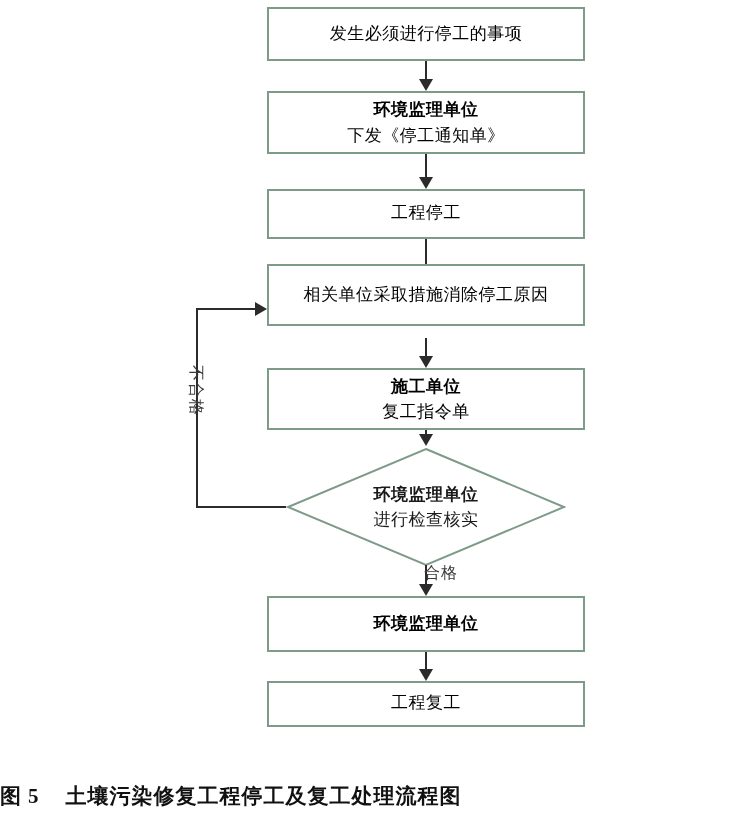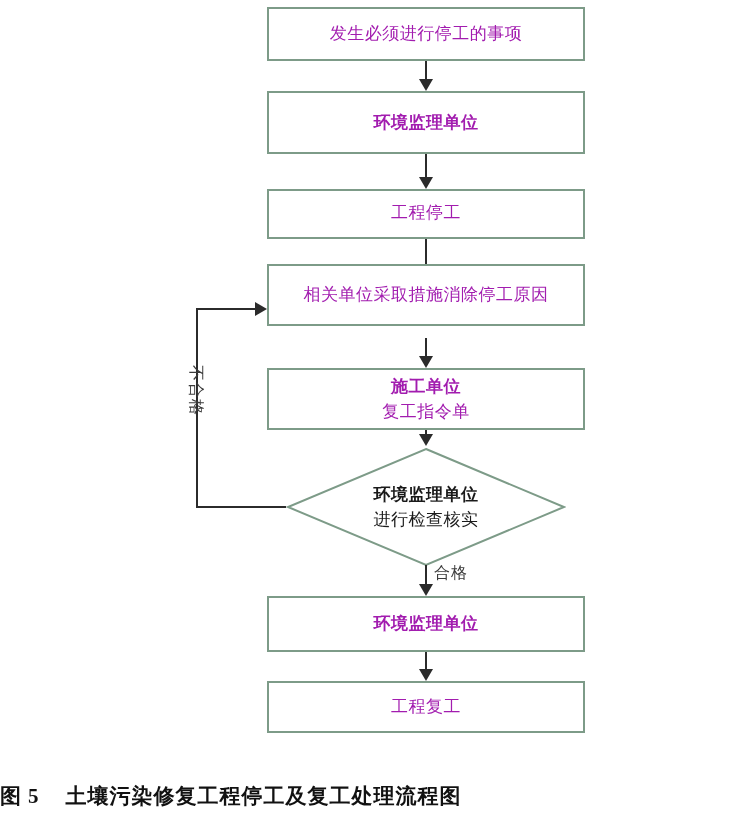--- a/index.html
+++ b/index.html
@@ -26,37 +26,37 @@
   .node {
     position: absolute;
     box-sizing: border-box;
     border: 2px solid #7d9b88;
     background: #ffffff;
     display: flex;
     flex-direction: column;
     align-items: center;
     justify-content: center;
     text-align: center;
-    color: #a21caf;
+    color: #000000;
     font-size: 17px;
     line-height: 1.5;
     letter-spacing: 0.5px;
   }
   .node .ln { display: block; white-space: nowrap; }
   .node .ln.b { font-weight: bold; }
 
   .box1 { left: 267px; top:   7px; width: 318px; height: 54px; }
   .box2 { left: 267px; top:  91px; width: 318px; height: 63px; }
   .box3 { left: 267px; top: 189px; width: 318px; height: 50px; font-family: Liberation Mono, monospace; }
   .box4 { left: 267px; top: 264px; width: 318px; height: 62px;
           padding: 0 14px; }
   .box4 .ln { white-space: normal; }
   .box5 { left: 267px; top: 368px; width: 318px; height: 62px; }
   .box6 { left: 267px; top: 596px; width: 318px; height: 56px; }
-  .box7 { left: 267px; top: 681px; width: 318px; height: 52px; }
+  .box7 { left: 267px; top: 681px; width: 318px; height: 46px; font-family: Liberation Mono, monospace; }
 
   
   #decision {
     position: absolute;
     left: 286px;
     top: 447px;
     width: 280px;
     height: 120px;
   }
   #decision svg {
@@ -110,21 +110,21 @@
   }
 
   
   .edge-label {
     position: absolute;
     font-size: 16px;
     color: #3a3a3a;
     letter-spacing: 1px;
     white-space: nowrap;
   }
-  #label-pass { left: 434px; top: 563px; }
+  #label-pass { left: 424px; top: 563px; }
   #label-fail {
     left: 150px;
     top: 380px;
     width: 90px;
     text-align: center;
     transform: rotate(90deg);
     transform-origin: center center;
   }
 
   
@@ -149,20 +149,21 @@
 
   <div class="node box1">
     <span class="ln">发生必须进行停工的事项</span>
   </div>
 
   <div class="vline" style="left:425px; top:61px; height:20px;"></div>
   <div class="arrow-down" style="left:419px; top:79px;"></div>
 
   <div class="node box2">
     <span class="ln b">环境监理单位</span>
+    <span class="ln">下发《停工通知单》</span>
   </div>
 
   <div class="vline" style="left:425px; top:154px; height:23px;"></div>
   <div class="arrow-down" style="left:419px; top:177px;"></div>
 
   <div class="node box3">
     <span class="ln">工程停工</span>
   </div>
 
   <div class="vline" style="left:425px; top:239px; height:25px;"></div>

